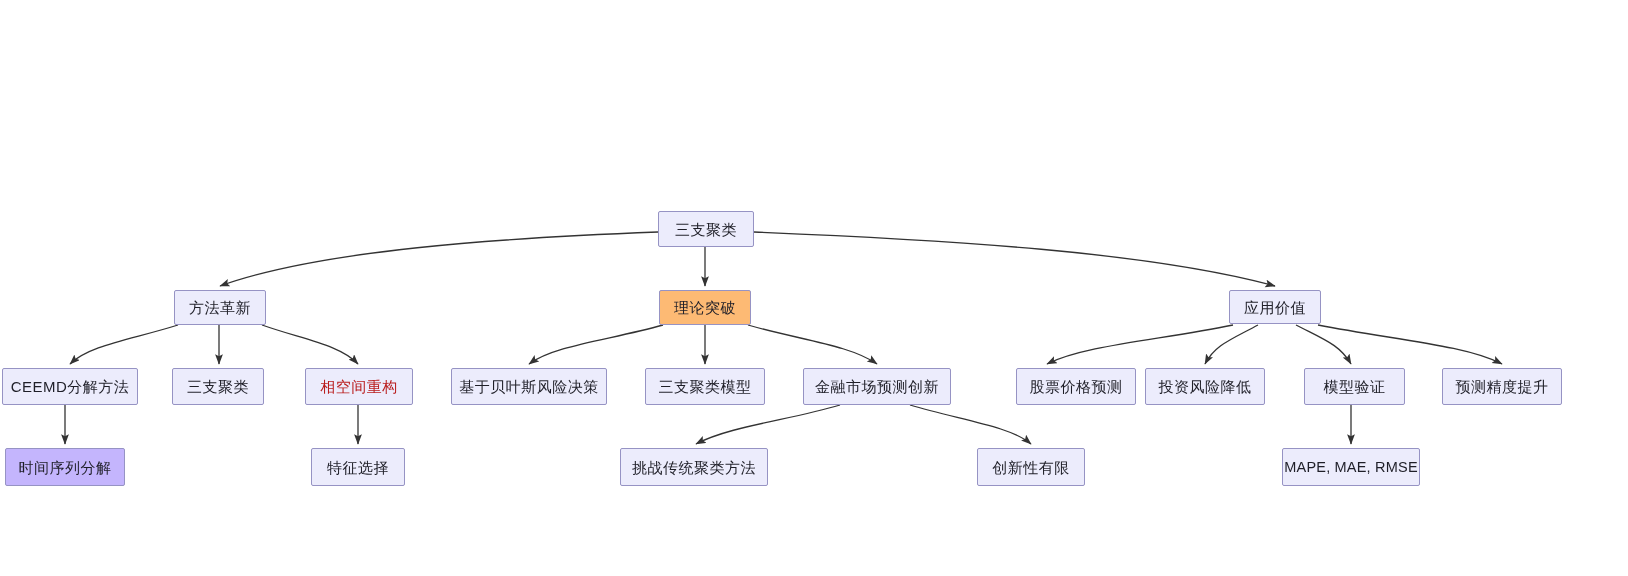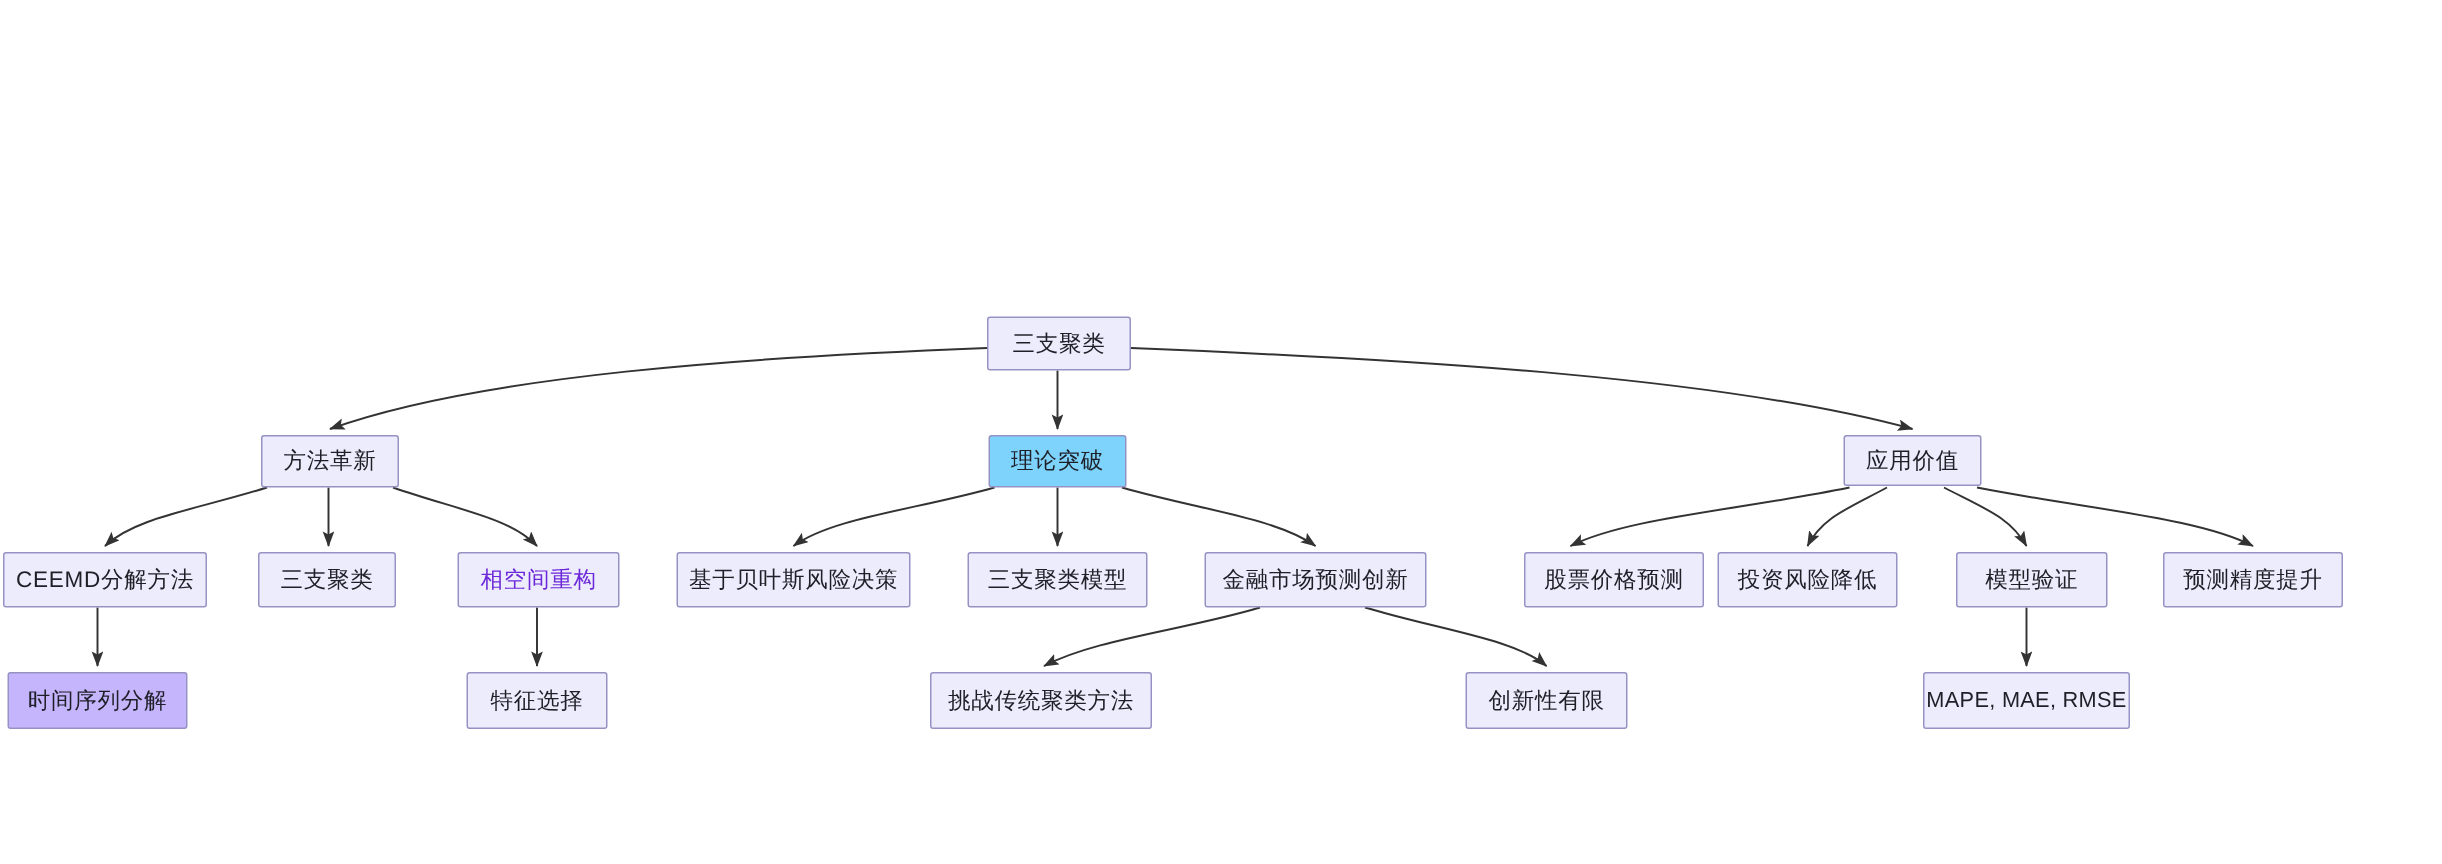--- a/index.html
+++ b/index.html
@@ -86,33 +86,33 @@
       </g>
   </svg>
 
   <div id="node-group">
       <div class="node" style="left: 658px; top: 211px; width: 96px; height: 36px; background: rgb(236, 236, 252); border-color: rgb(150, 147, 196); color: rgb(31, 31, 40);">
         <span class="node-label">三支聚类</span>
       </div>
       <div class="node" style="left: 174px; top: 290px; width: 92px; height: 35px; background: rgb(236, 236, 252); border-color: rgb(150, 147, 196); color: rgb(31, 31, 40);">
         <span class="node-label">方法革新</span>
       </div>
-      <div class="node" style="left: 659px; top: 290px; width: 92px; height: 35px; background: #7dd3fc; border-color: rgb(150, 147, 196); color: rgb(31, 31, 40);">
+      <div class="node" style="left: 659px; top: 290px; width: 92px; height: 35px; background: #fdba74; border-color: rgb(150, 147, 196); color: rgb(31, 31, 40);">
         <span class="node-label">理论突破</span>
       </div>
       <div class="node" style="left: 1229px; top: 290px; width: 92px; height: 34px; background: rgb(236, 236, 252); border-color: rgb(150, 147, 196); color: rgb(31, 31, 40);">
         <span class="node-label">应用价值</span>
       </div>
       <div class="node" style="left: 2px; top: 368px; width: 136px; height: 37px; background: rgb(236, 236, 252); border-color: rgb(150, 147, 196); color: rgb(31, 31, 40);">
         <span class="node-label">CEEMD分解方法</span>
       </div>
       <div class="node" style="left: 172px; top: 368px; width: 92px; height: 37px; background: rgb(236, 236, 252); border-color: rgb(150, 147, 196); color: rgb(31, 31, 40);">
         <span class="node-label">三支聚类</span>
       </div>
-      <div class="node" style="left: 305px; top: 368px; width: 108px; height: 37px; background: rgb(236, 236, 252); border-color: rgb(150, 147, 196); color: #6d28d9;">
+      <div class="node" style="left: 305px; top: 368px; width: 108px; height: 37px; background: rgb(236, 236, 252); border-color: rgb(150, 147, 196); color: #b91c1c;">
         <span class="node-label">相空间重构</span>
       </div>
       <div class="node" style="left: 451px; top: 368px; width: 156px; height: 37px; background: rgb(236, 236, 252); border-color: rgb(150, 147, 196); color: rgb(31, 31, 40);">
         <span class="node-label">基于贝叶斯风险决策</span>
       </div>
       <div class="node" style="left: 645px; top: 368px; width: 120px; height: 37px; background: rgb(236, 236, 252); border-color: rgb(150, 147, 196); color: rgb(31, 31, 40);">
         <span class="node-label">三支聚类模型</span>
       </div>
       <div class="node" style="left: 803px; top: 368px; width: 148px; height: 37px; background: rgb(236, 236, 252); border-color: rgb(150, 147, 196); color: rgb(31, 31, 40);">
         <span class="node-label">金融市场预测创新</span>

